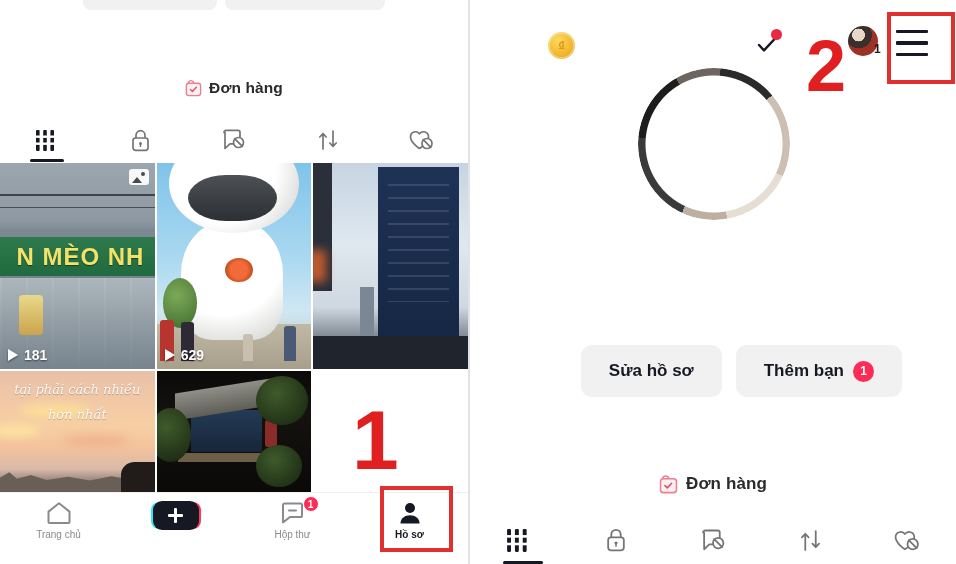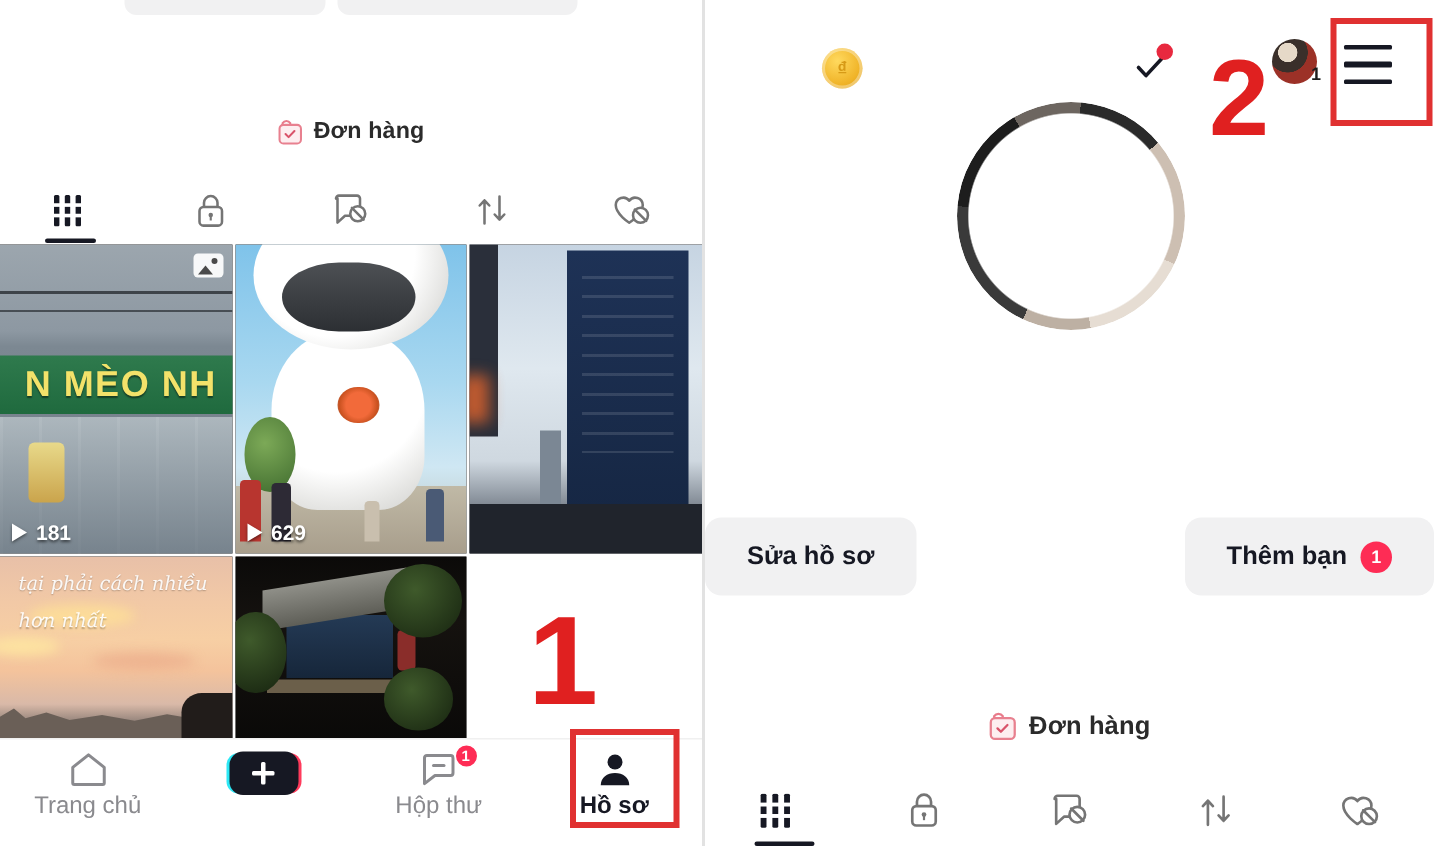--- a/index.html
+++ b/index.html
@@ -72,21 +72,21 @@
   
   .grid {
     position: absolute; left: 0; top: 163px;
     width: 468px; height: 329px;
     display: grid;
     grid-template-columns: repeat(3, 1fr);
     grid-template-rows: 206px 123px;
     gap: 2px;
     background: #ffffff;
   }
-  .cell { position: relative; overflow: hidden; background: #222; }
+  .cell { position: relative; overflow: hidden; background: #222; text-align: center; }
 
   .play-badge {
     position: absolute; left: 8px; bottom: 6px;
     display: flex; align-items: center; gap: 6px;
     color: #fff; font-size: 14px; font-weight: 700;
     text-shadow: 0 1px 2px rgba(0,0,0,.55);
     z-index: 4;
   }
   .play-tri {
     width: 0; height: 0;
@@ -277,21 +277,21 @@
     background:#ffffff;
     display:flex; align-items:flex-start; justify-content:space-around;
     padding-top:8px;
     border-top:1px solid #f0f0f0;
   }
   .navitem {
     position:relative;
     width: 84px;
     display:flex; flex-direction:column; align-items:center; gap:4px;
   }
-  .navlabel { font-size: 16px; color:#8a8a8e; }
+  .navlabel { font-size: 10px; color:#8a8a8e; }
   .navitem.active .navlabel { color:#161823; font-weight:700; }
   .plus-btn {
     width:46px; height:29px; border-radius:9px;
     background:#161823; position:relative;
     box-shadow: -3px 0 0 -1px #2ce8f5, 3px 0 0 -1px #ff3b5c;
     display:flex; align-items:center; justify-content:center;
   }
   .plus-btn::before, .plus-btn::after {
     content:""; position:absolute; background:#fff; border-radius:1px;
   }
@@ -346,22 +346,22 @@
     width:152px; height:152px; border-radius:50%;
     background: conic-gradient(from 20deg,
       #2a2a2a 0deg 30deg, #cdbfb2 30deg 95deg, #e6ddd3 95deg 150deg,
       #bdb0a3 150deg 185deg, #3a3a3a 185deg 255deg, #1d1d1d 255deg 310deg,
       #6d6660 310deg 345deg, #2a2a2a 345deg 360deg);
     -webkit-mask: radial-gradient(circle, transparent 0 68px, #000 69px);
             mask: radial-gradient(circle, transparent 0 68px, #000 69px);
   }
 
   .profile-actions {
-    position:absolute; left:0; top:345px; width:486px;
-    display:flex; justify-content:space-between; gap:14px;
+    position:absolute; left:0; top:345px; width:432px;
+    display:flex; justify-content:flex-end; gap:14px;
   }
   .pill-btn {
     height:52px; padding:0 28px;
     background:#f1f1f2; border-radius:11px; border:none;
     display:flex; align-items:center; gap:9px;
     font-size:17px; font-weight:700; color:#161823;
     font-family:"Liberation Sans", sans-serif;
     cursor:pointer;
   }
   .pill-badge {

